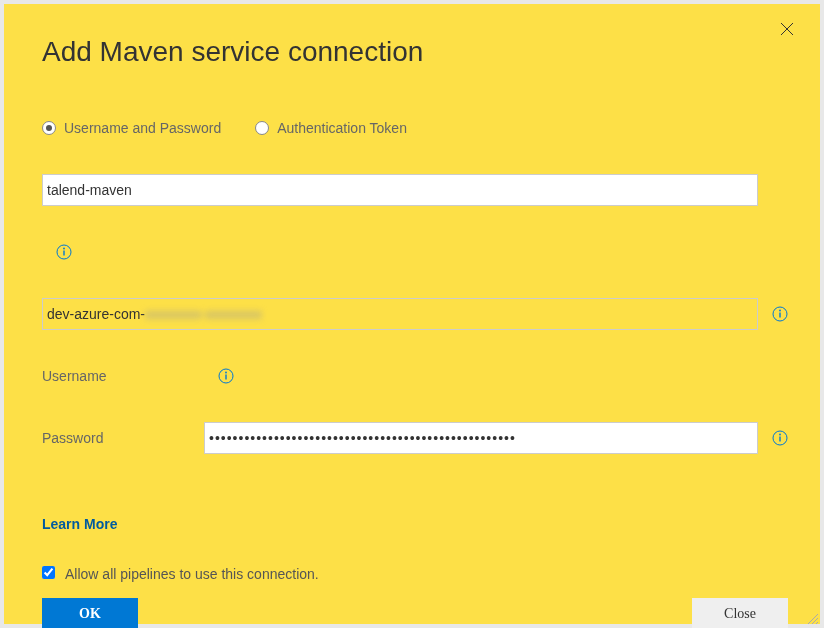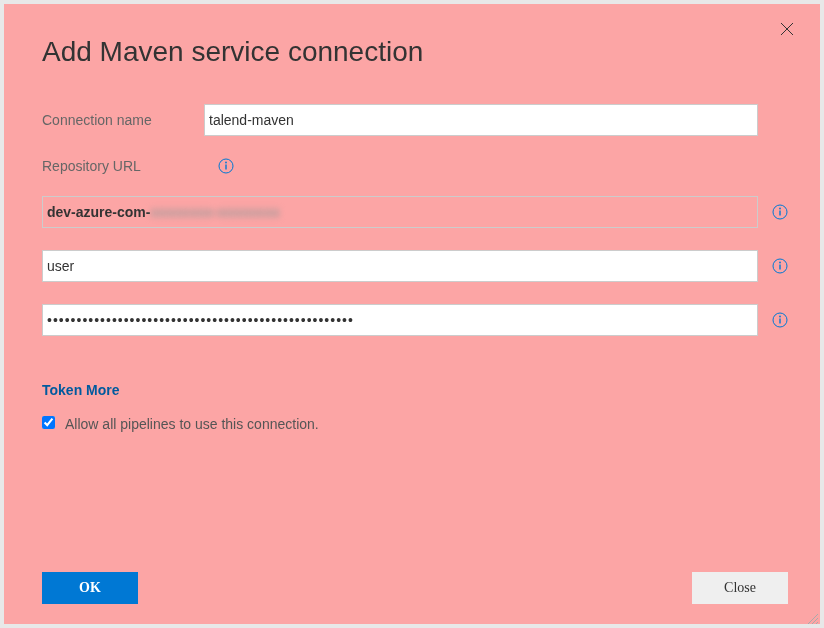--- a/index.html
+++ b/index.html
@@ -4,27 +4,28 @@
   <style>
     * { box-sizing: border-box; margin: 0; padding: 0; }
     body {
       font-family: "Segoe UI", -apple-system, BlinkMacSystemFont, sans-serif;
       background: #e8e8e8;
       padding: 4px;
       width: 824px;
       height: 628px;
     }
     .dialog {
-      background: #fca5a5;
+      background: #fde047;
       width: 100%;
       height: 100%;
       padding: 20px 32px 16px 38px;
       position: relative;
       display: flex;
       flex-direction: column;
+      gap: 16px;
     }
     .close-btn {
       position: absolute;
       top: 18px;
       right: 22px;
       cursor: pointer;
       width: 18px;
       height: 18px;
     }
     .close-btn svg { width: 14px; height: 14px; stroke: #333; stroke-width: 1; }
@@ -154,75 +155,84 @@
 
   <div class="close-btn">
     <svg viewBox="0 0 14 14">
       <line x1="1" y1="1" x2="13" y2="13"></line>
       <line x1="13" y1="1" x2="1" y2="13"></line>
     </svg>
   </div>
 
   <h1 class="title">Add Maven service connection</h1>
 
-
-  <div class="form-row">
-    <label class="field-label">Connection name</label>
+  <div class="radio-row">
+    <div class="radio-opt">
+      <span class="radio-circle selected"></span>
+      <span class="radio-label">Username and Password</span>
+    </div>
+    <div class="radio-opt">
+      <span class="radio-circle"></span>
+      <span class="radio-label">Authentication Token</span>
+    </div>
+  </div>
+
+  <div class="form-row">
     <input class="field-input" type="text" value="talend-maven" style="">
     <span class="info-spacer"></span>
   </div>
 
   <div class="form-row">
-    <label class="field-label">Repository URL</label>
-    <span class="info-icon">
-      <svg viewBox="0 0 16 16">
-          <circle cx="8" cy="8" r="7" fill="none" stroke="#0078d4" stroke-width="1"></circle>
-          <circle cx="8" cy="4.5" r="0.9" fill="#0078d4"></circle>
-          <rect x="7.3" y="6.5" width="1.4" height="5" fill="#0078d4"></rect>
-        </svg>
-    </span>
-  </div>
-
-  <div class="form-row">
-    <div class="field-input" style="display:flex;align-items:center;overflow:hidden;white-space:nowrap;font-weight:bold;">
+    <span class="info-icon">
+      <svg viewBox="0 0 16 16">
+          <circle cx="8" cy="8" r="7" fill="none" stroke="#0078d4" stroke-width="1"></circle>
+          <circle cx="8" cy="4.5" r="0.9" fill="#0078d4"></circle>
+          <rect x="7.3" y="6.5" width="1.4" height="5" fill="#0078d4"></rect>
+        </svg>
+    </span>
+  </div>
+
+  <div class="form-row">
+    <div class="field-input" style="display:flex;align-items:center;overflow:hidden;white-space:nowrap;">
       <span>dev-azure-com-</span>
         <span class="blurred">xxxxxxxx-xxxxxxxx</span>
     </div>
     <span class="info-icon">
       <svg viewBox="0 0 16 16">
           <circle cx="8" cy="8" r="7" fill="none" stroke="#0078d4" stroke-width="1"></circle>
           <circle cx="8" cy="4.5" r="0.9" fill="#0078d4"></circle>
           <rect x="7.3" y="6.5" width="1.4" height="5" fill="#0078d4"></rect>
         </svg>
     </span>
   </div>
 
   <div class="form-row">
-    <input class="field-input" type="text" value="user" style="">
-    <span class="info-icon">
-      <svg viewBox="0 0 16 16">
-          <circle cx="8" cy="8" r="7" fill="none" stroke="#0078d4" stroke-width="1"></circle>
-          <circle cx="8" cy="4.5" r="0.9" fill="#0078d4"></circle>
-          <rect x="7.3" y="6.5" width="1.4" height="5" fill="#0078d4"></rect>
-        </svg>
-    </span>
-  </div>
-
-  <div class="form-row">
+    <label class="field-label">Username</label>
+    <span class="info-icon">
+      <svg viewBox="0 0 16 16">
+          <circle cx="8" cy="8" r="7" fill="none" stroke="#0078d4" stroke-width="1"></circle>
+          <circle cx="8" cy="4.5" r="0.9" fill="#0078d4"></circle>
+          <rect x="7.3" y="6.5" width="1.4" height="5" fill="#0078d4"></rect>
+        </svg>
+    </span>
+  </div>
+
+  <div class="form-row">
+    <label class="field-label">Password</label>
     <input class="field-input" type="text" style="letter-spacing: 1px;" value="••••••••••••••••••••••••••••••••••••••••••••••••••••">
     <span class="info-icon">
       <svg viewBox="0 0 16 16">
           <circle cx="8" cy="8" r="7" fill="none" stroke="#0078d4" stroke-width="1"></circle>
           <circle cx="8" cy="4.5" r="0.9" fill="#0078d4"></circle>
           <rect x="7.3" y="6.5" width="1.4" height="5" fill="#0078d4"></rect>
         </svg>
     </span>
   </div>
 
-  <a class="learn-more">Token More</a>
+  <a class="learn-more">Learn More</a>
 
   <div class="checkbox-row">
     <input type="checkbox" checked="" style="">
     <span class="checkbox-label">Allow all pipelines to use this connection.</span>
   </div>
 
   <div class="footer">
     <button class="btn btn-primary">OK</button>
     <button class="btn btn-secondary">Close</button>
   </div>

